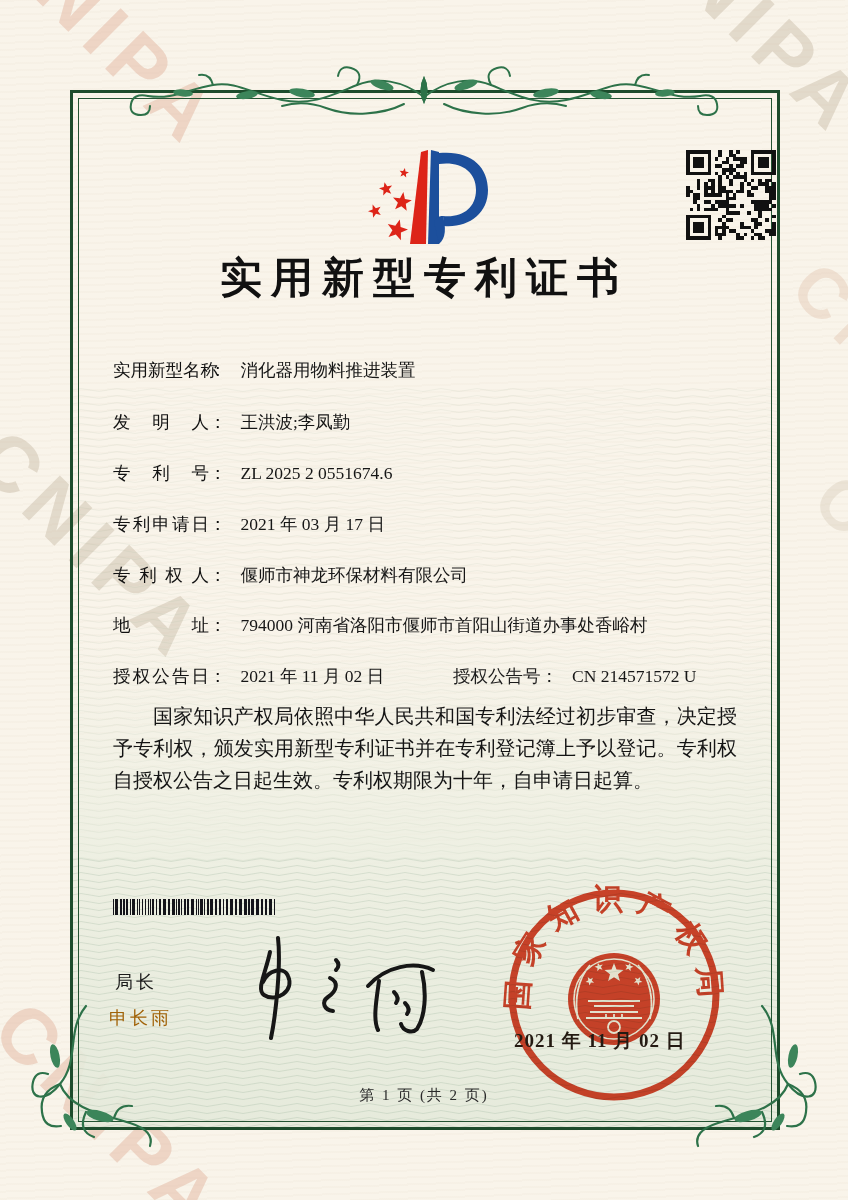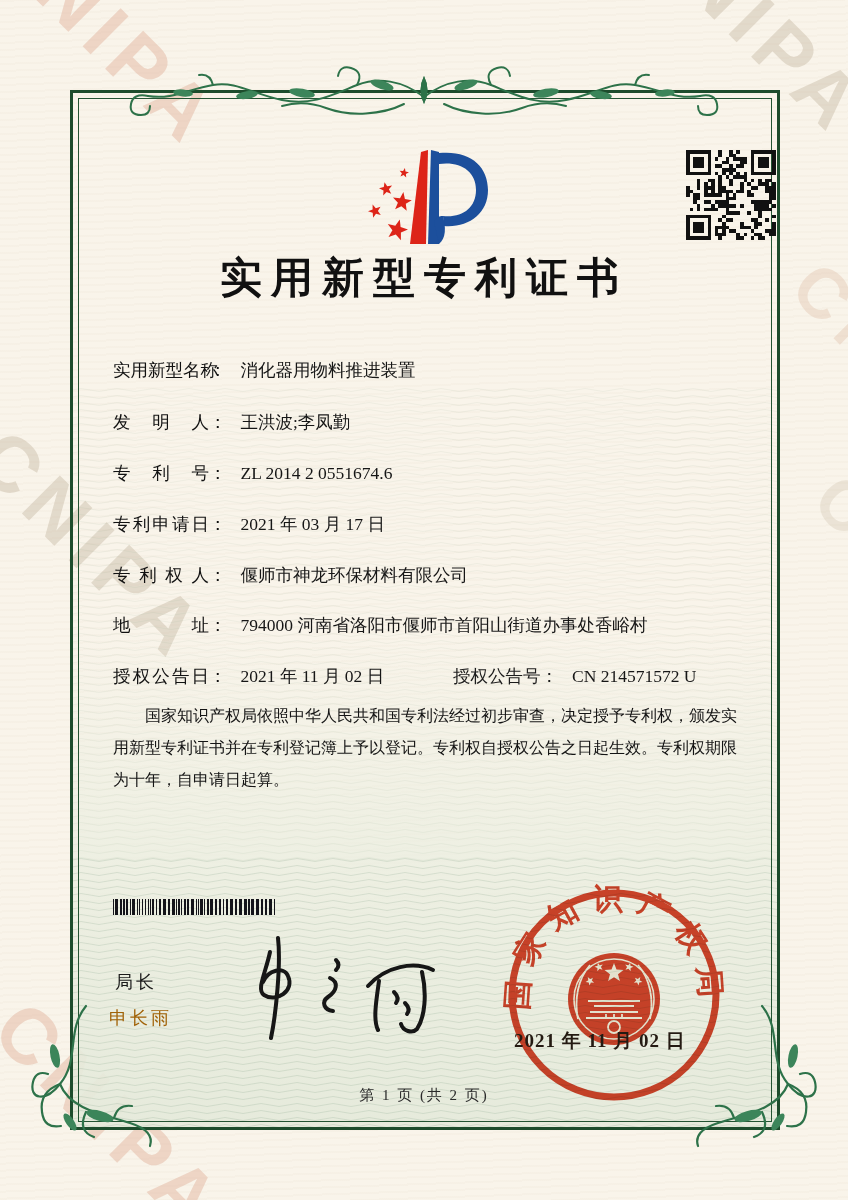--- a/index.html
+++ b/index.html
@@ -64,21 +64,21 @@
   .field-label{
     display:inline-block;width:96px;text-align:justify;text-align-last:justify;
     -moz-text-align-last:justify;vertical-align:bottom;color:#111;
   }
   .field-colon{display:inline-block;color:#111;}
   .field-value{display:inline-block;margin-left:14px;color:#161616;}
   .grant-second{position:absolute;left:340px;top:0;white-space:nowrap;}
 
   .body-text{
     position:absolute;left:113px;top:700px;width:624px;z-index:4;
-    font-size:16px;line-height:32px;text-align:justify;color:#141414;
+    font-size:20px;line-height:32px;text-align:justify;color:#141414;
   }
   .body-text p{margin:0;text-indent:2em;}
 
   #barcode{
     position:absolute;left:113px;top:899px;height:16px;z-index:4;
     display:flex;align-items:stretch;
   }
   #barcode span{display:block;height:100%;background:#14141a;}
 
   .officer-title{
@@ -587,21 +587,21 @@
       <rect x="4" y="24" width="1" height="1" fill="#111"></rect>
       <rect x="5" y="24" width="1" height="1" fill="#111"></rect>
       <rect x="6" y="24" width="1" height="1" fill="#111"></rect>
     </svg>
 
   <div class="title">实用新型专利证书</div>
 
   <div id="fields">
       <div class="field-row" style="top: 358px;"><span class="field-label">实用新型名称</span><span class="field-colon">：</span><span class="field-value">消化器用物料推进装置</span></div>
       <div class="field-row" style="top: 410px;"><span class="field-label">发明人</span><span class="field-colon">：</span><span class="field-value">王洪波;李凤勤</span></div>
-      <div class="field-row" style="top: 461px;"><span class="field-label">专利号</span><span class="field-colon">：</span><span class="field-value">ZL 2014 2 0551674.6</span></div>
+      <div class="field-row" style="top: 461px;"><span class="field-label">专利号</span><span class="field-colon">：</span><span class="field-value">ZL 2025 2 0551674.6</span></div>
       <div class="field-row" style="top: 512px;"><span class="field-label">专利申请日</span><span class="field-colon">：</span><span class="field-value">2021 年 03 月 17 日</span></div>
       <div class="field-row" style="top: 563px;"><span class="field-label">专利权人</span><span class="field-colon">：</span><span class="field-value">偃师市神龙环保材料有限公司</span></div>
       <div class="field-row" style="top: 613px;"><span class="field-label">地址</span><span class="field-colon">：</span><span class="field-value">794000 河南省洛阳市偃师市首阳山街道办事处香峪村</span></div>
     </div>
 
   <div class="field-row" style="top:664px;">
     <span class="field-label">授权公告日</span><span class="field-colon">：</span><span class="field-value">2021 年 11 月 02 日</span>
     <span class="grant-second">
       <span>授权公告号</span><span>：</span><span class="field-value">CN 214571572 U</span>
     </span>

